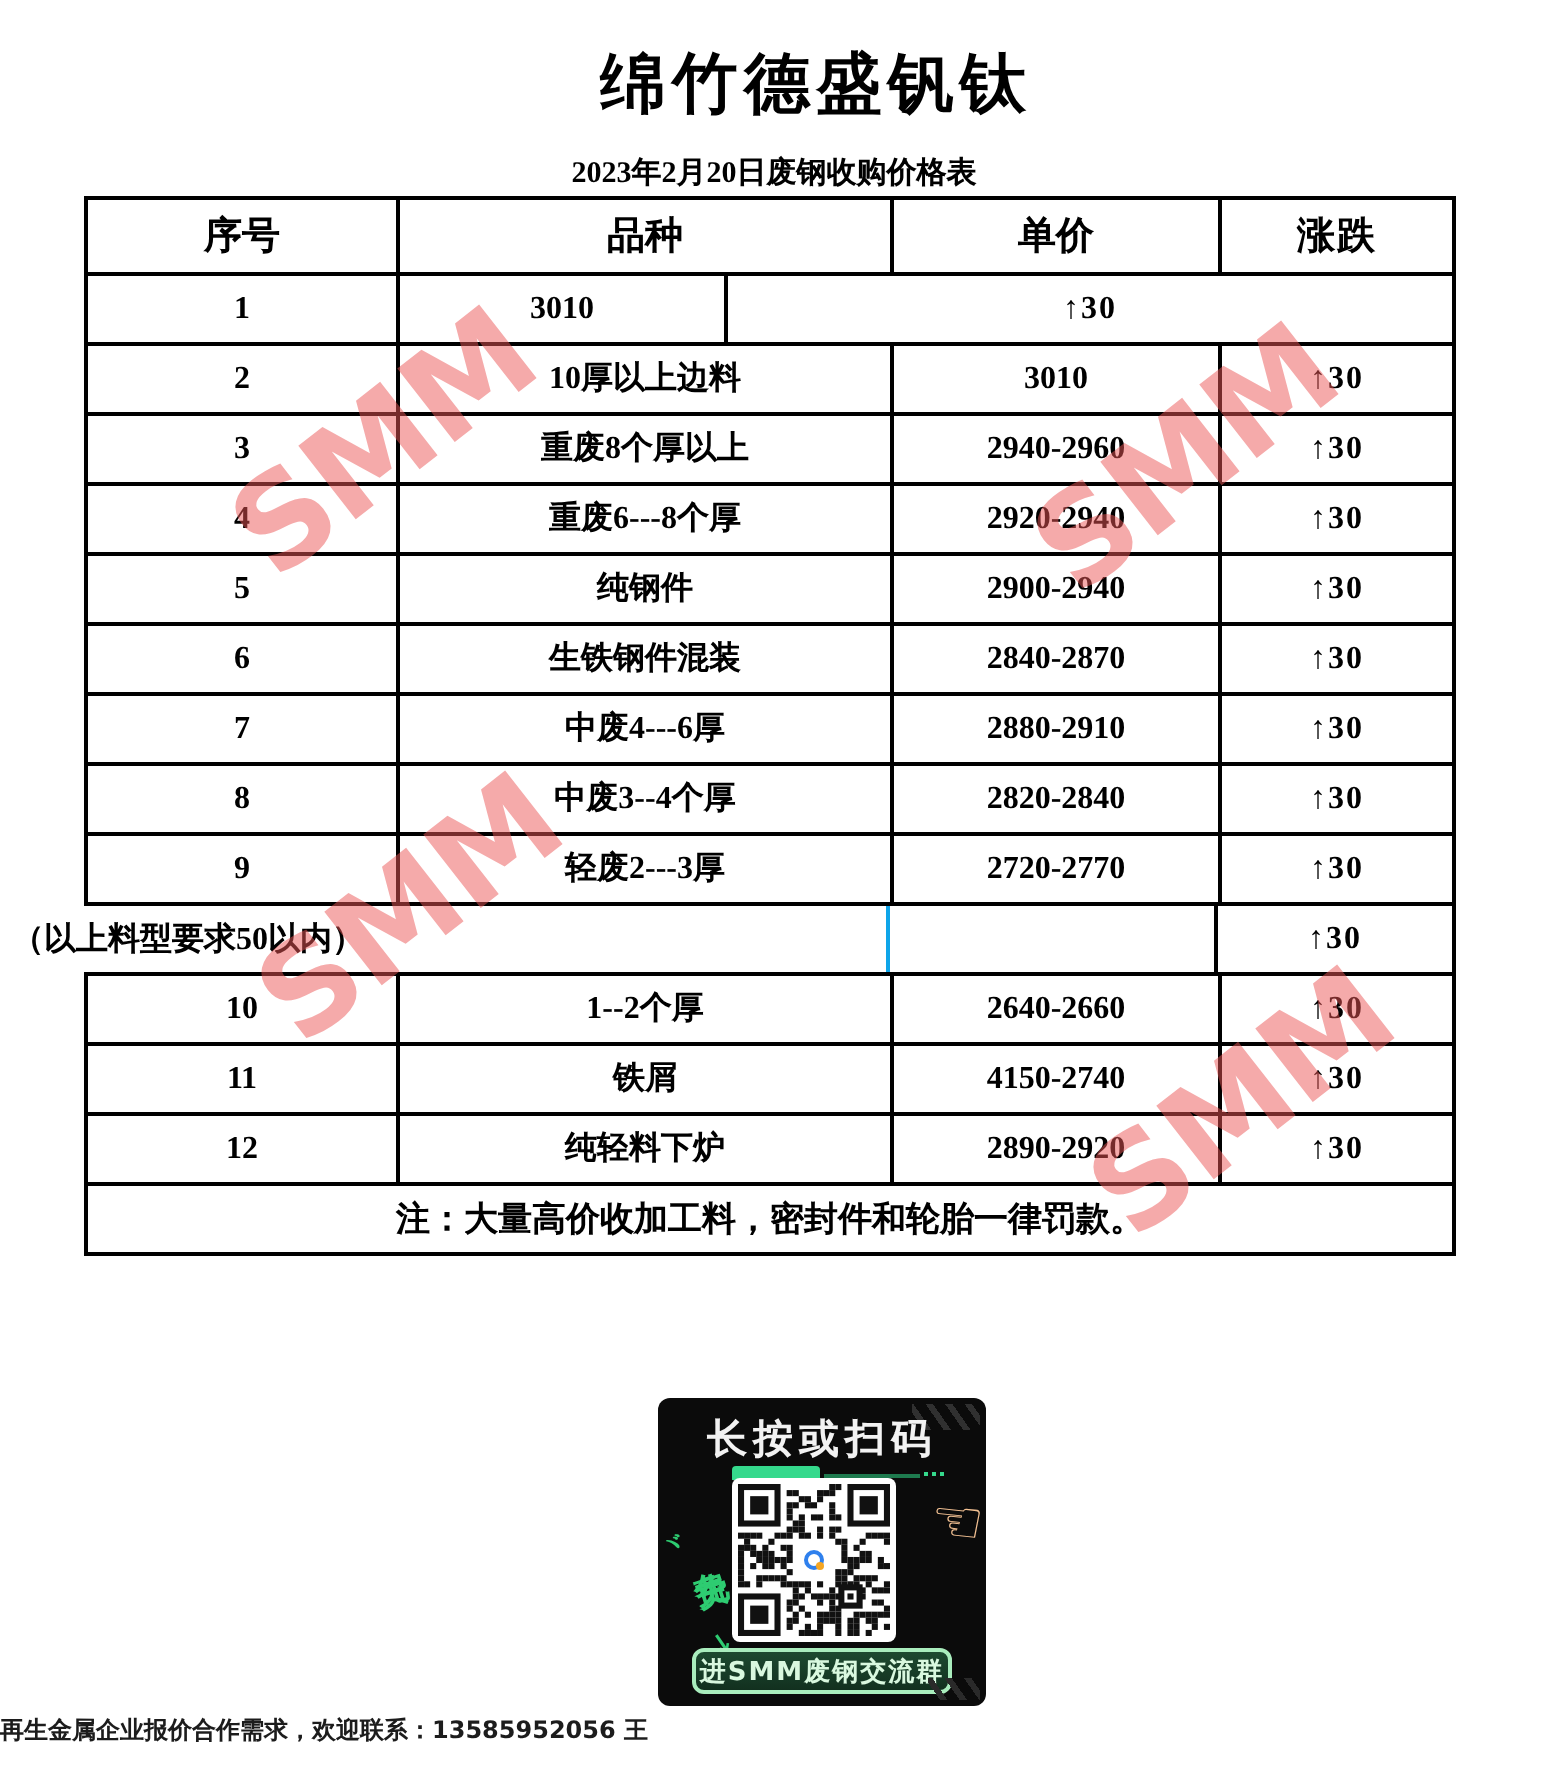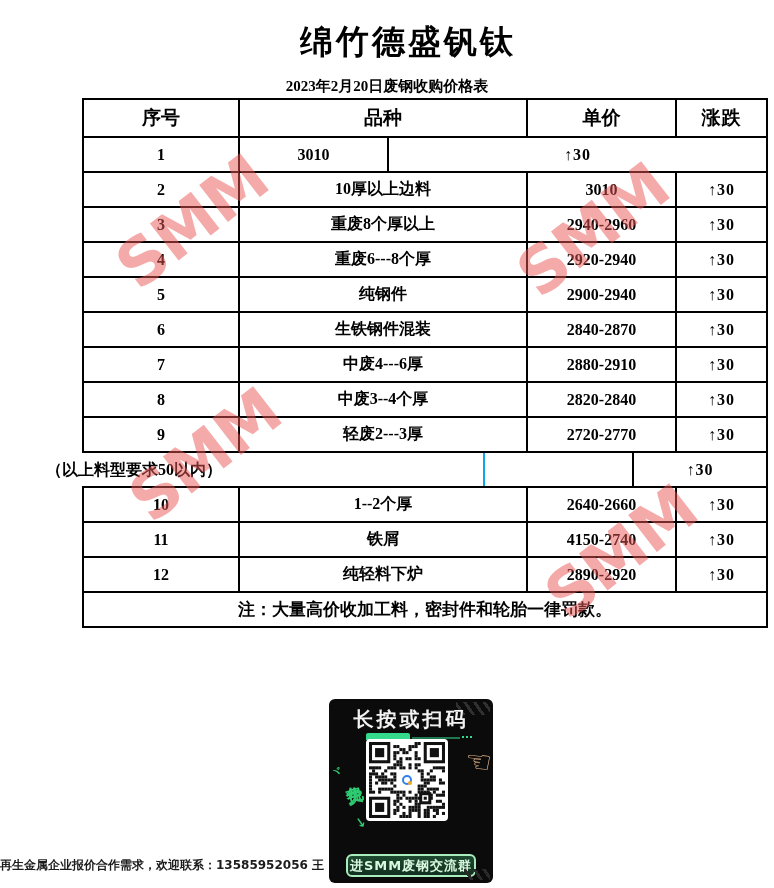--- a/index.html
+++ b/index.html
@@ -7,48 +7,48 @@
   .page{position:relative;width:774px;height:888px;background:#fff;overflow:hidden;
         font-family:"Liberation Serif","DejaVu Serif",serif;color:#000;}
 
   .title{position:absolute;top:20px;left:0;width:100%;text-align:center;
          font-size:33px;font-weight:900;letter-spacing:3px;margin-left:21px;}
   .subtitle{position:absolute;top:77px;left:0;width:100%;text-align:center;
             font-size:15px;font-weight:600;}
 
   
   .ptable{position:absolute;left:42px;top:98px;width:686px;
-          border-top:2px solid #000;border-right:2px solid #000;margin-left:40px;}
+          border-top:2px solid #000;border-right:2px solid #000;}
   .trow{display:flex;height:35px;border-bottom:2px solid #000;border-left:2px solid #000;}
   .trow.hrow{height:38px;}
   .cell{display:flex;align-items:center;justify-content:center;
         font-weight:700;font-size:16px;border-right:2px solid #000;overflow:visible;}
   .hrow .cell{font-size:19px;}
   .c1{width:156px;}
-  .c2{width:288px;}
-  .c3{width:149px;}
+  .c2{width:247px;}
+  .c3{width:164px;}
   .c4{flex:1;border-right:none;letter-spacing:1px;}
   .trow.exception{border-left:none;}
   .cmerged{width:403px;position:relative;border-right:2px solid #0ea5e9;}
   .exc-label{position:absolute;left:-36px;top:50%;transform:translateY(-50%);
              white-space:nowrap;font-size:16px;font-weight:700;}
   .cfull{width:100%;border-right:none;font-size:17px;}
 
   
   .wm{position:absolute;z-index:6;pointer-events:none;
       font-family:"DejaVu Sans","Liberation Sans",sans-serif;
       font-size:64px;font-weight:900;letter-spacing:-1px;
       color:rgba(235,85,85,0.5);transform:translate(-50%,-50%) rotate(-38deg);}
   .wm1{left:192px;top:222px;}
   .wm2{left:593px;top:230px;}
   .wm3{left:205px;top:455px;}
   .wm4{left:621px;top:552px;}
 
   
-  .qr-card{position:absolute;left:329px;top:699px;width:164px;height:184px;
+  .qr-card{position:absolute;left:329px;top:699px;width:164px;height:154px;
            background:#0b0b0b;border-radius:6px;
            font-family:"DejaVu Sans","Liberation Sans",sans-serif;padding-left:34px;}
   .qr-card::before{content:"";position:absolute;right:3px;top:3px;width:34px;height:13px;
            background:repeating-linear-gradient(55deg,transparent 0 5px,#303030 5px 8px);}
   .qr-card::after{content:"";position:absolute;right:3px;bottom:3px;width:26px;height:11px;
            background:repeating-linear-gradient(55deg,transparent 0 5px,#2a2a2a 5px 8px);}
   .qr-headline{position:absolute;top:7px;left:0;width:100%;text-align:center;
            color:#f2f2f2;font-size:20px;font-weight:800;letter-spacing:3px;}
   .qr-tab{position:absolute;left:37px;top:34px;width:44px;height:7px;
            background:#35d98c;border-radius:2px 2px 0 0;}

